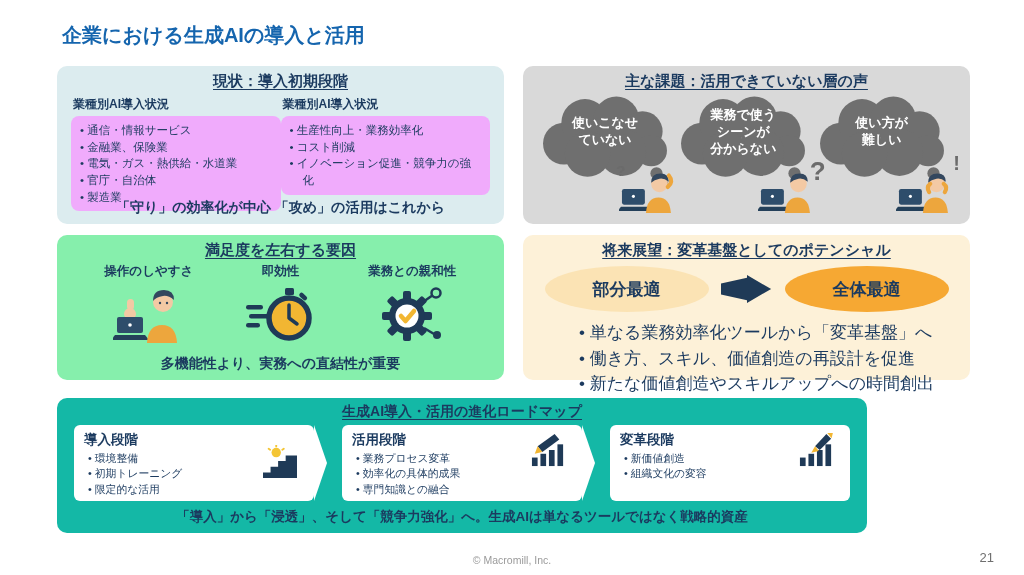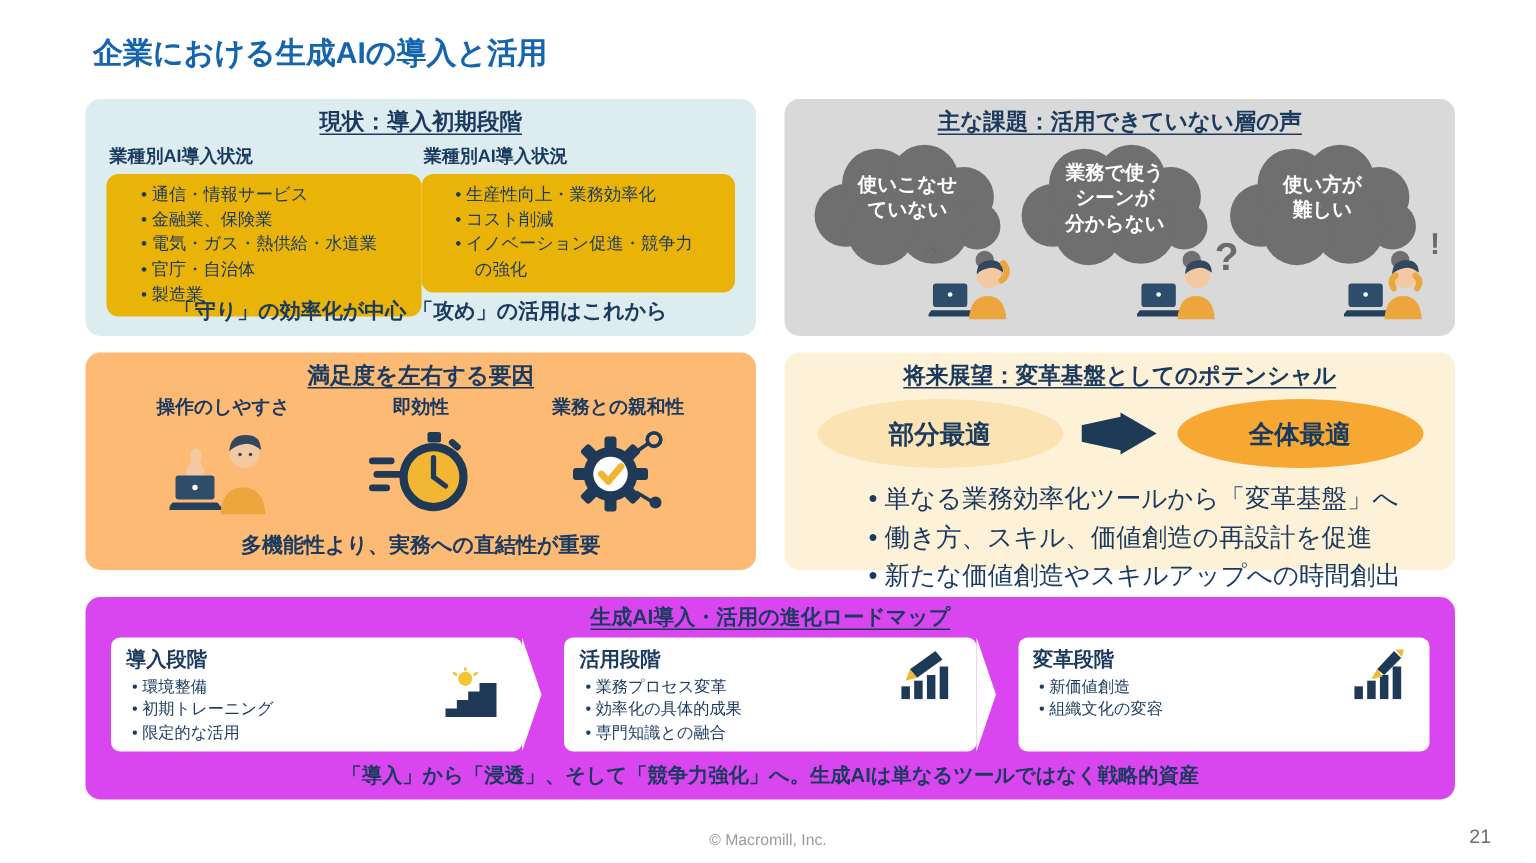--- a/index.html
+++ b/index.html
@@ -10,59 +10,59 @@
 
   .box { position:absolute; border-radius:10px; }
   .box-header { text-align:center; font-weight:bold; color:#1b3a5f; font-size:15px;
     text-decoration:underline; text-underline-offset:3px; padding-top:6px; }
 
   
   .box-current   { left:57px;  top:66px;  width:447px; height:158px; background:#dcecef; }
   .cs-cols { display:flex; padding:2px 14px 0; }
   .cs-col { flex:1; }
   .cs-col-head { font-size:12px; font-weight:bold; margin:3px 0 3px 2px; }
-  .white-card { background:#eab308; border-radius:8px; padding:6px 23px; }
+  .white-card { background:#f0abfc; border-radius:8px; padding:6px 9px; }
   ul.dots { list-style:none; font-size:11.5px; line-height:1.45; }
   ul.dots li { padding-left:13px; text-indent:-13px; }
   ul.dots li::before { content:"• "; }
   .box-summary { position:absolute; bottom:7px; left:0; right:0; text-align:center;
     font-weight:bold; font-size:14px; color:#1b3a5f; }
 
   
   .box-challenges { left:523px; top:66px;  width:447px; height:158px; background:#d9d9d9; }
   .bubble-row { display:flex; justify-content:space-between; padding:0 16px; margin-top:2px; }
   .bubble { position:relative; width:140px; height:122px; }
   .bubble svg.cloud { position:absolute; top:0; left:0; width:132px; height:96px; }
   .bubble-text { position:absolute; top:22px; left:0; width:132px; text-align:center;
     color:#ffffff; font-weight:bold; font-size:13px; line-height:1.3; white-space:pre-line; }
   .person { position:absolute; bottom:2px; right:0; width:58px; height:50px; }
   .mark { position:absolute; color:#6b6b6b; font-weight:bold; }
   .mark-q1 { bottom:36px; right:52px; font-size:15px; }
   .mark-q2 { bottom:28px; right:-10px; font-size:26px; }
   .mark-ex { bottom:40px; right:-6px; font-size:20px; }
 
   
-  .box-satisfaction { left:57px; top:235px; width:447px; height:145px; background:#fdba74; }
+  .box-satisfaction { left:57px; top:235px; width:447px; height:145px; background:#86efac; }
   .factor-row { display:flex; padding:0 26px; margin-top:3px; }
   .factor { flex:1; text-align:center; }
   .factor-label { font-size:12.5px; font-weight:bold; }
   .factor-icon { margin-top:4px; height:62px; display:flex; align-items:center; justify-content:center; }
 
   
   .box-future { left:523px; top:235px; width:447px; height:145px; background:#fdf1d8; }
   .optimal-row { display:flex; align-items:center; justify-content:center; gap:12px; margin-top:6px; }
   .ellipse { width:164px; height:46px; border-radius:50%; display:flex; align-items:center;
     justify-content:center; font-weight:bold; font-size:17px; color:#1b3a5f; }
   .ellipse-part  { background:#fbe3b4; }
   .ellipse-whole { background:#f6a833; }
   .future-bullets { margin:8px auto 0; width:fit-content; }
   .future-bullets ul.dots { font-size:17px; line-height:1.5;margin-left:20px; }
 
   
-  .box-roadmap { left:57px; top:398px; width:913px; height:135px; background:#d946ef; }
+  .box-roadmap { left:57px; top:398px; width:810px; height:135px; background:#14b8a6; }
   .box-roadmap .box-header { font-size:14px; padding-top:5px; }
   .stage-row { display:flex; gap:28px; padding:0 17px; margin-top:4px; }
   .stage { position:relative; flex:1; background:#ffffff; border-radius:6px; height:76px; padding:6px 10px; }
   .stage.pointed::after { content:""; position:absolute; right:-13px; top:0;
     border-left:13px solid #ffffff; border-top:38px solid transparent; border-bottom:38px solid transparent; }
   .stage-title { font-size:13.5px; font-weight:bold; }
   .stage ul.dots { font-size:10.8px; line-height:1.42; margin-top:2px; padding-left:4px; }
   .stage-icon { position:absolute; top:8px; right:16px; width:36px; height:34px; }
   .stage-icon.mid { top:20px; }
   .box-roadmap .box-summary { font-size:13.5px; }

